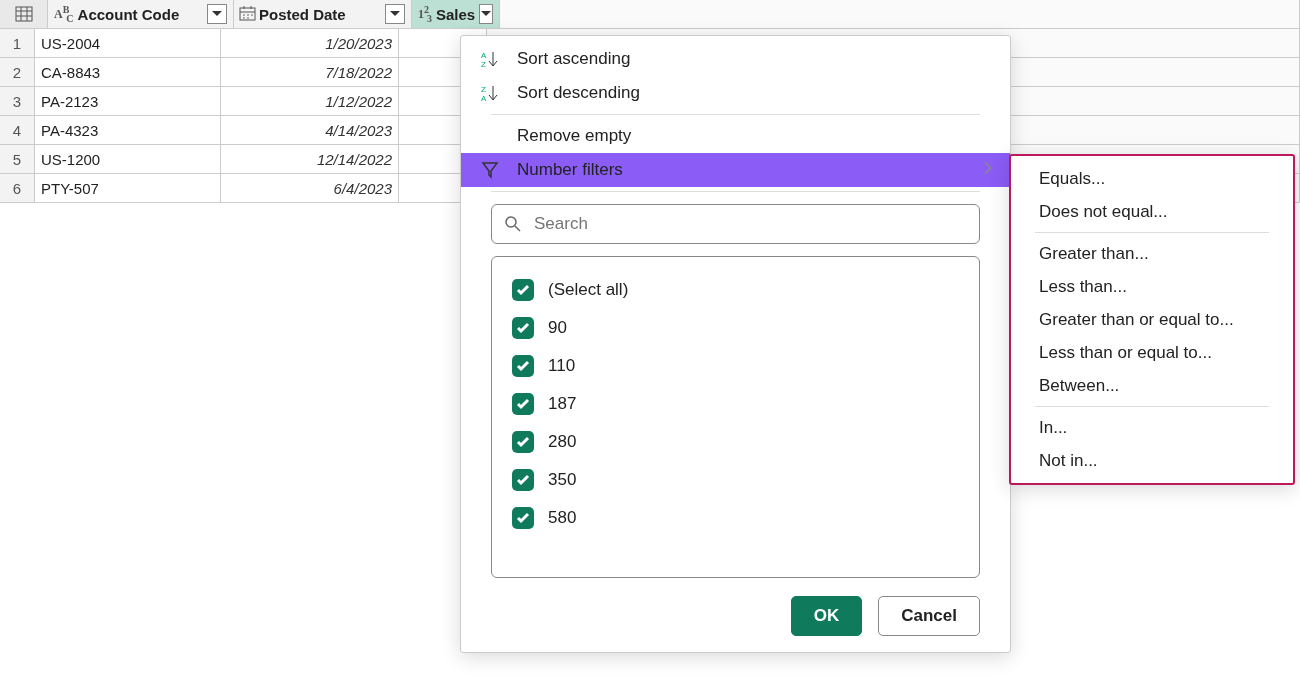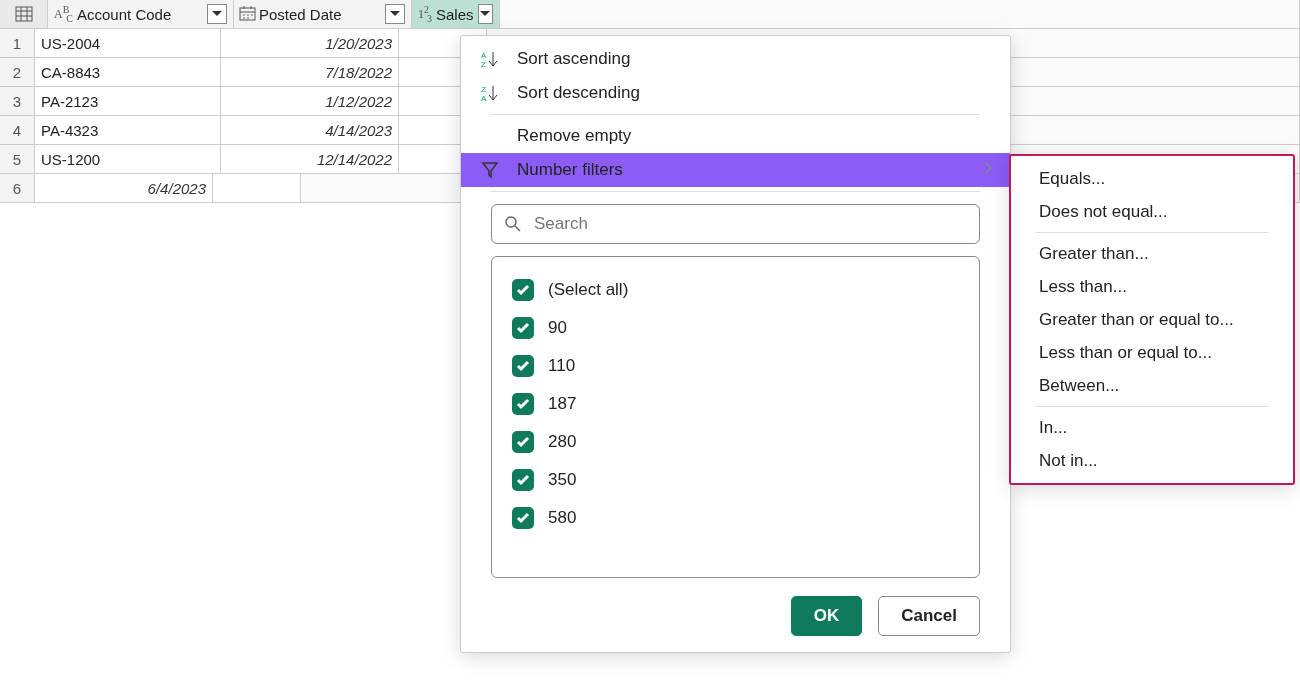--- a/index.html
+++ b/index.html
@@ -5,21 +5,21 @@
 html,body{margin:0;padding:0;font-family:"Segoe UI",Arial,sans-serif;font-size:16px;color:#222;background:#fff}
 .grid{display:flex;flex-direction:column;width:100%}
 .hdr-row,.row{display:flex;height:28px;border-bottom:1px solid #ccc}
 .hdr-row{background:#f3f3f3;font-weight:600}
 .corner{width:47px;border-right:1px solid #ccc;display:flex;align-items:center;justify-content:center;background:#e9e9e9}
 .rownum{width:34px;border-right:1px solid #ccc;display:flex;align-items:center;justify-content:center;background:#f3f3f3;color:#555;font-size:15px}
 .cell{border-right:1px solid #ccc;display:flex;align-items:center;padding:0 6px;font-size:15px}
 .col-acc{width:173px}
 .col-date{width:165px;justify-content:flex-end;font-style:italic}
 .col-sales{width:75px;background:#e0efe9}
-.hdr-cell{display:flex;align-items:center;gap:4px;font-style:normal;font-weight:400}
+.hdr-cell{display:flex;align-items:center;gap:4px;font-style:normal;font-weight:700}
 .hdr-cell .type-ic{color:#555;font-size:12px}
 .hdr-cell .dd{width:18px;height:18px;border:1px solid #888;display:flex;align-items:center;justify-content:center;background:#fff;margin-left:auto}
 .col-sales.hdr-cell{background:#bde0d4}
 .row .col-date{color:#333}
 .empty{flex:1;border-right:1px solid #ccc;background:#fafafa}
 
 
 .panel{position:absolute;left:460px;top:35px;width:549px;background:#fff;border:1px solid #ccc;box-shadow:0 4px 20px rgba(0,0,0,.15);border-radius:3px;padding:6px 0 16px}
 .mi{display:flex;align-items:center;height:34px;padding:0 18px;gap:16px;font-size:17px;color:#222;cursor:default}
 .mi .ic{width:22px;display:flex;justify-content:center;color:#555}
@@ -129,20 +129,21 @@
       </div>
       <div class="row">
         <div class="rownum">5</div>
         <div class="cell col-acc">US-1200</div>
         <div class="cell col-date">12/14/2022</div>
         <div class="cell col-sales" style="background:#fff"></div>
         <div class="empty"></div>
       </div>
       <div class="row">
         <div class="rownum">6</div>
+        <div class="cell col-acc">PTY-507</div>
         <div class="cell col-date">6/4/2023</div>
         <div class="cell col-sales" style="background:#fff"></div>
         <div class="empty"></div>
       </div>
     </div>
 </div>
 
 <div class="panel">
   <div class="mi">
     <span class="ic">

